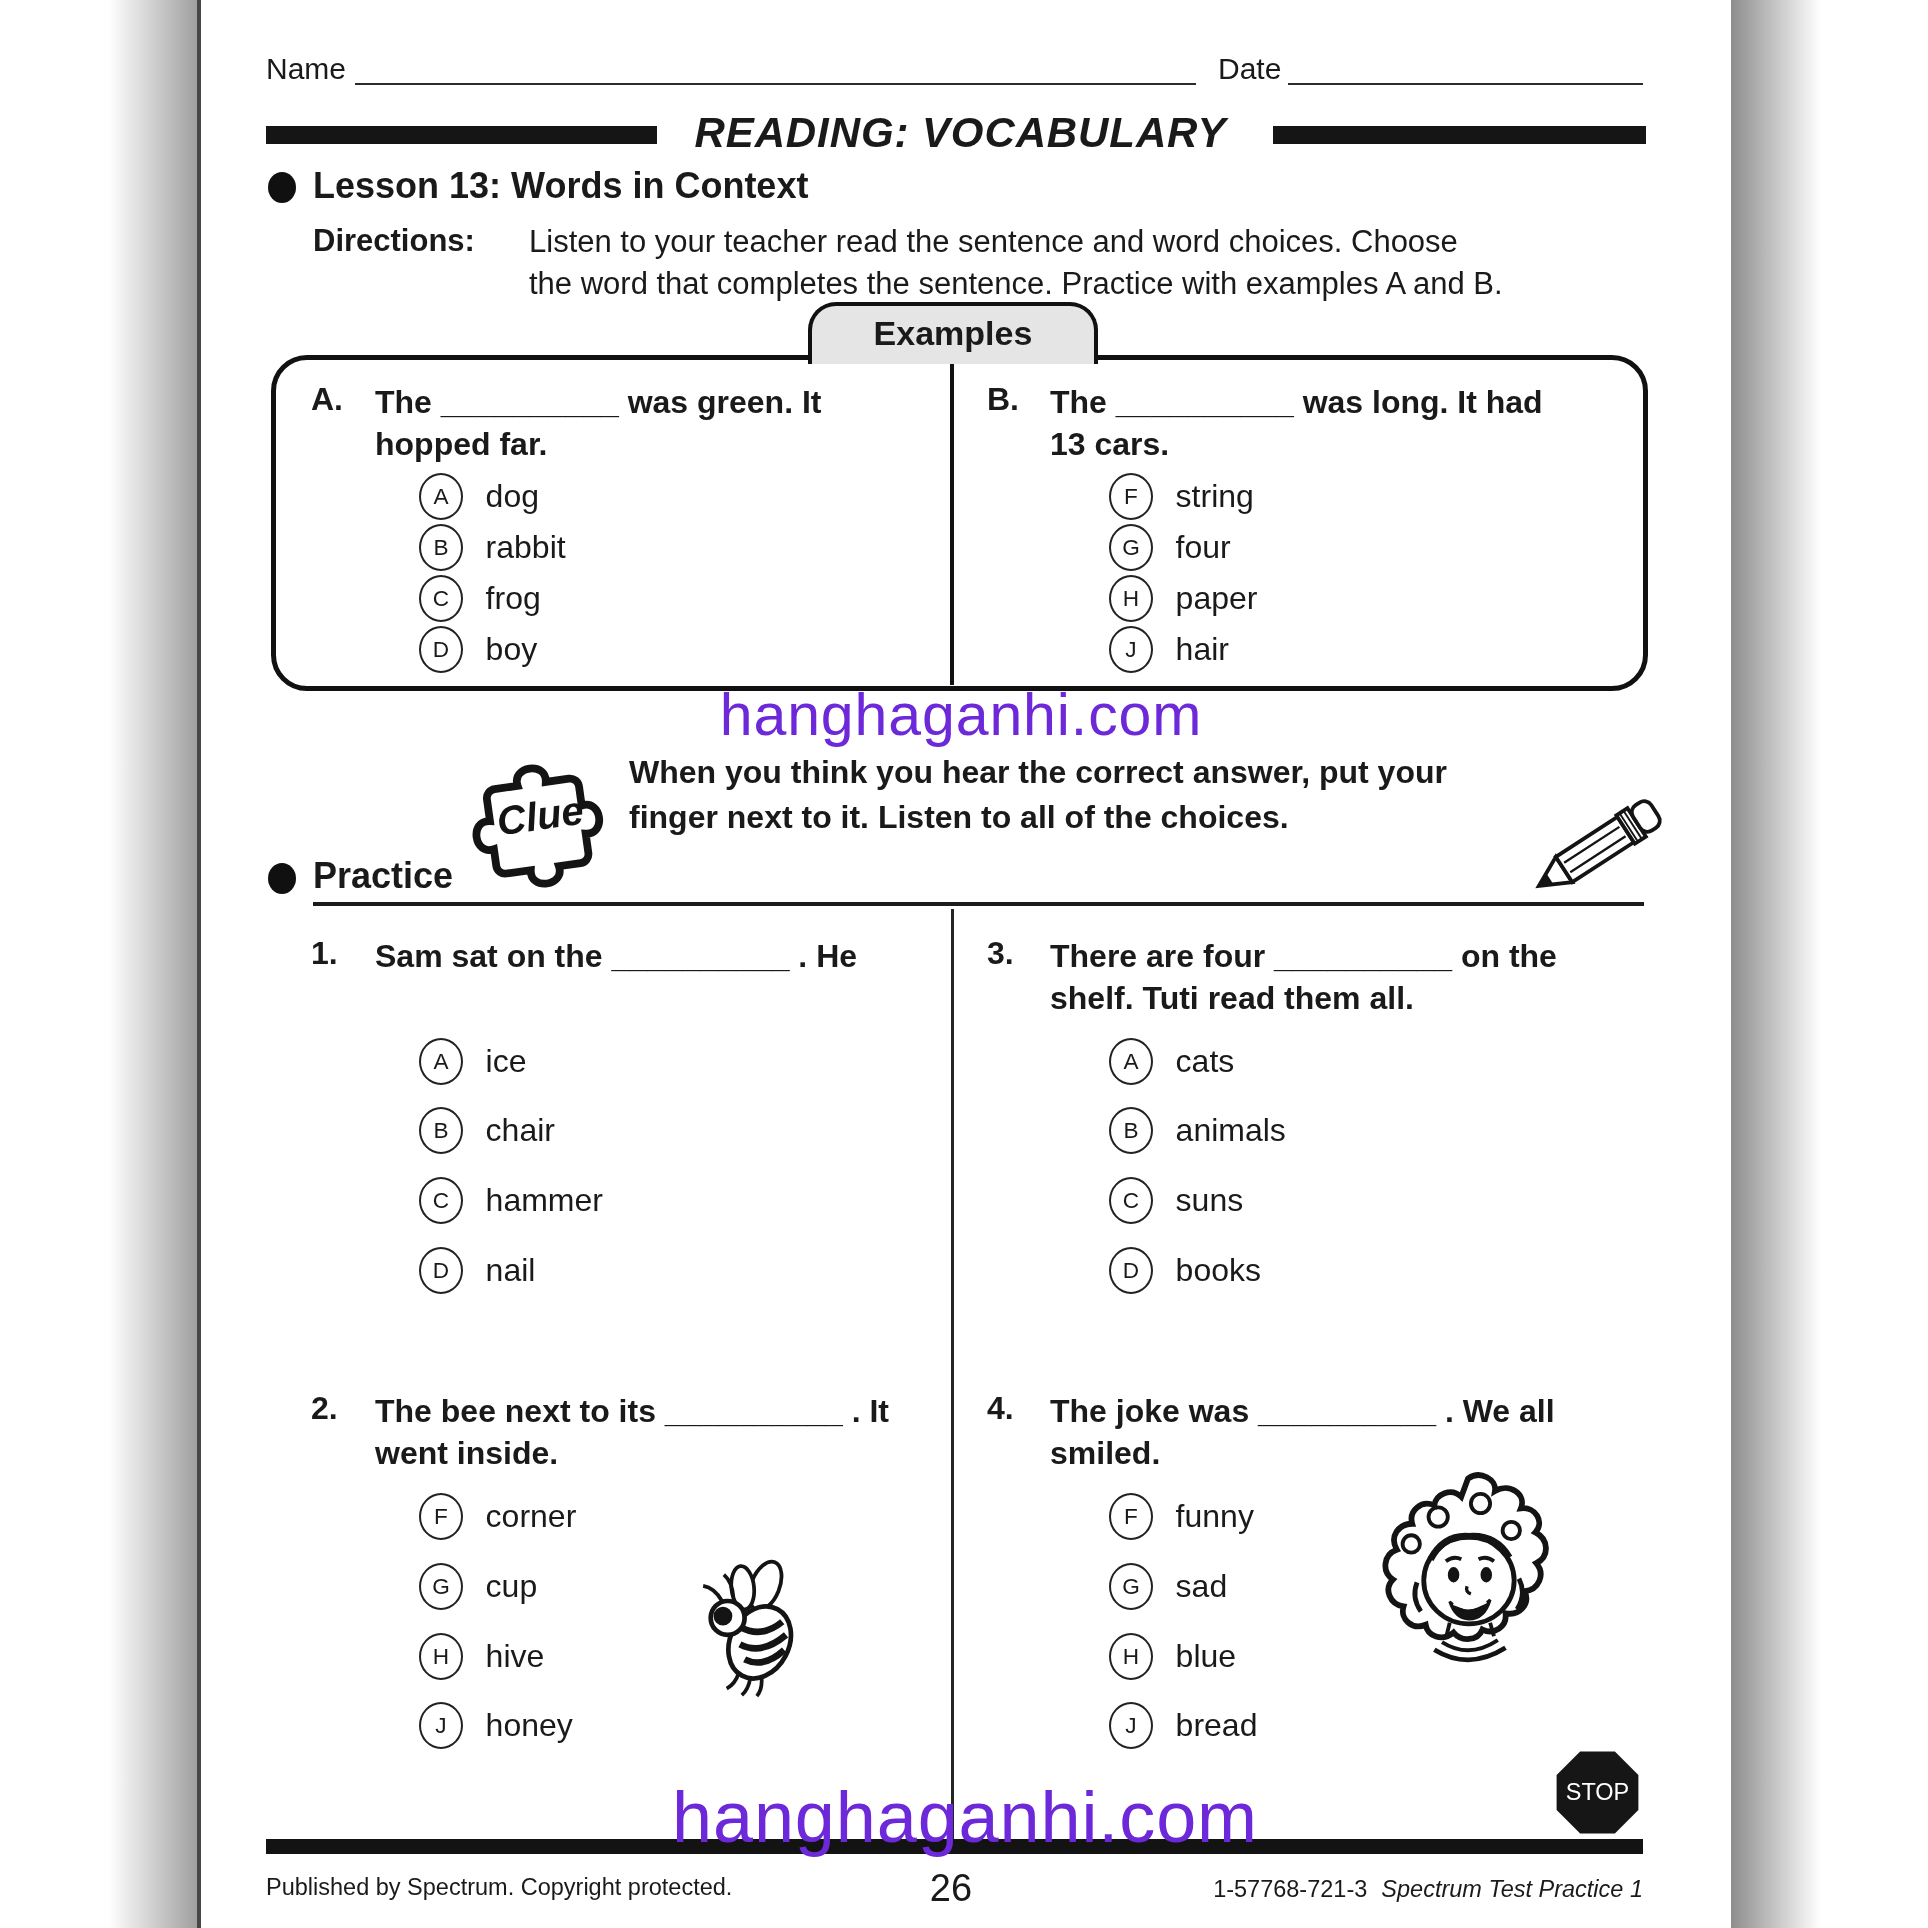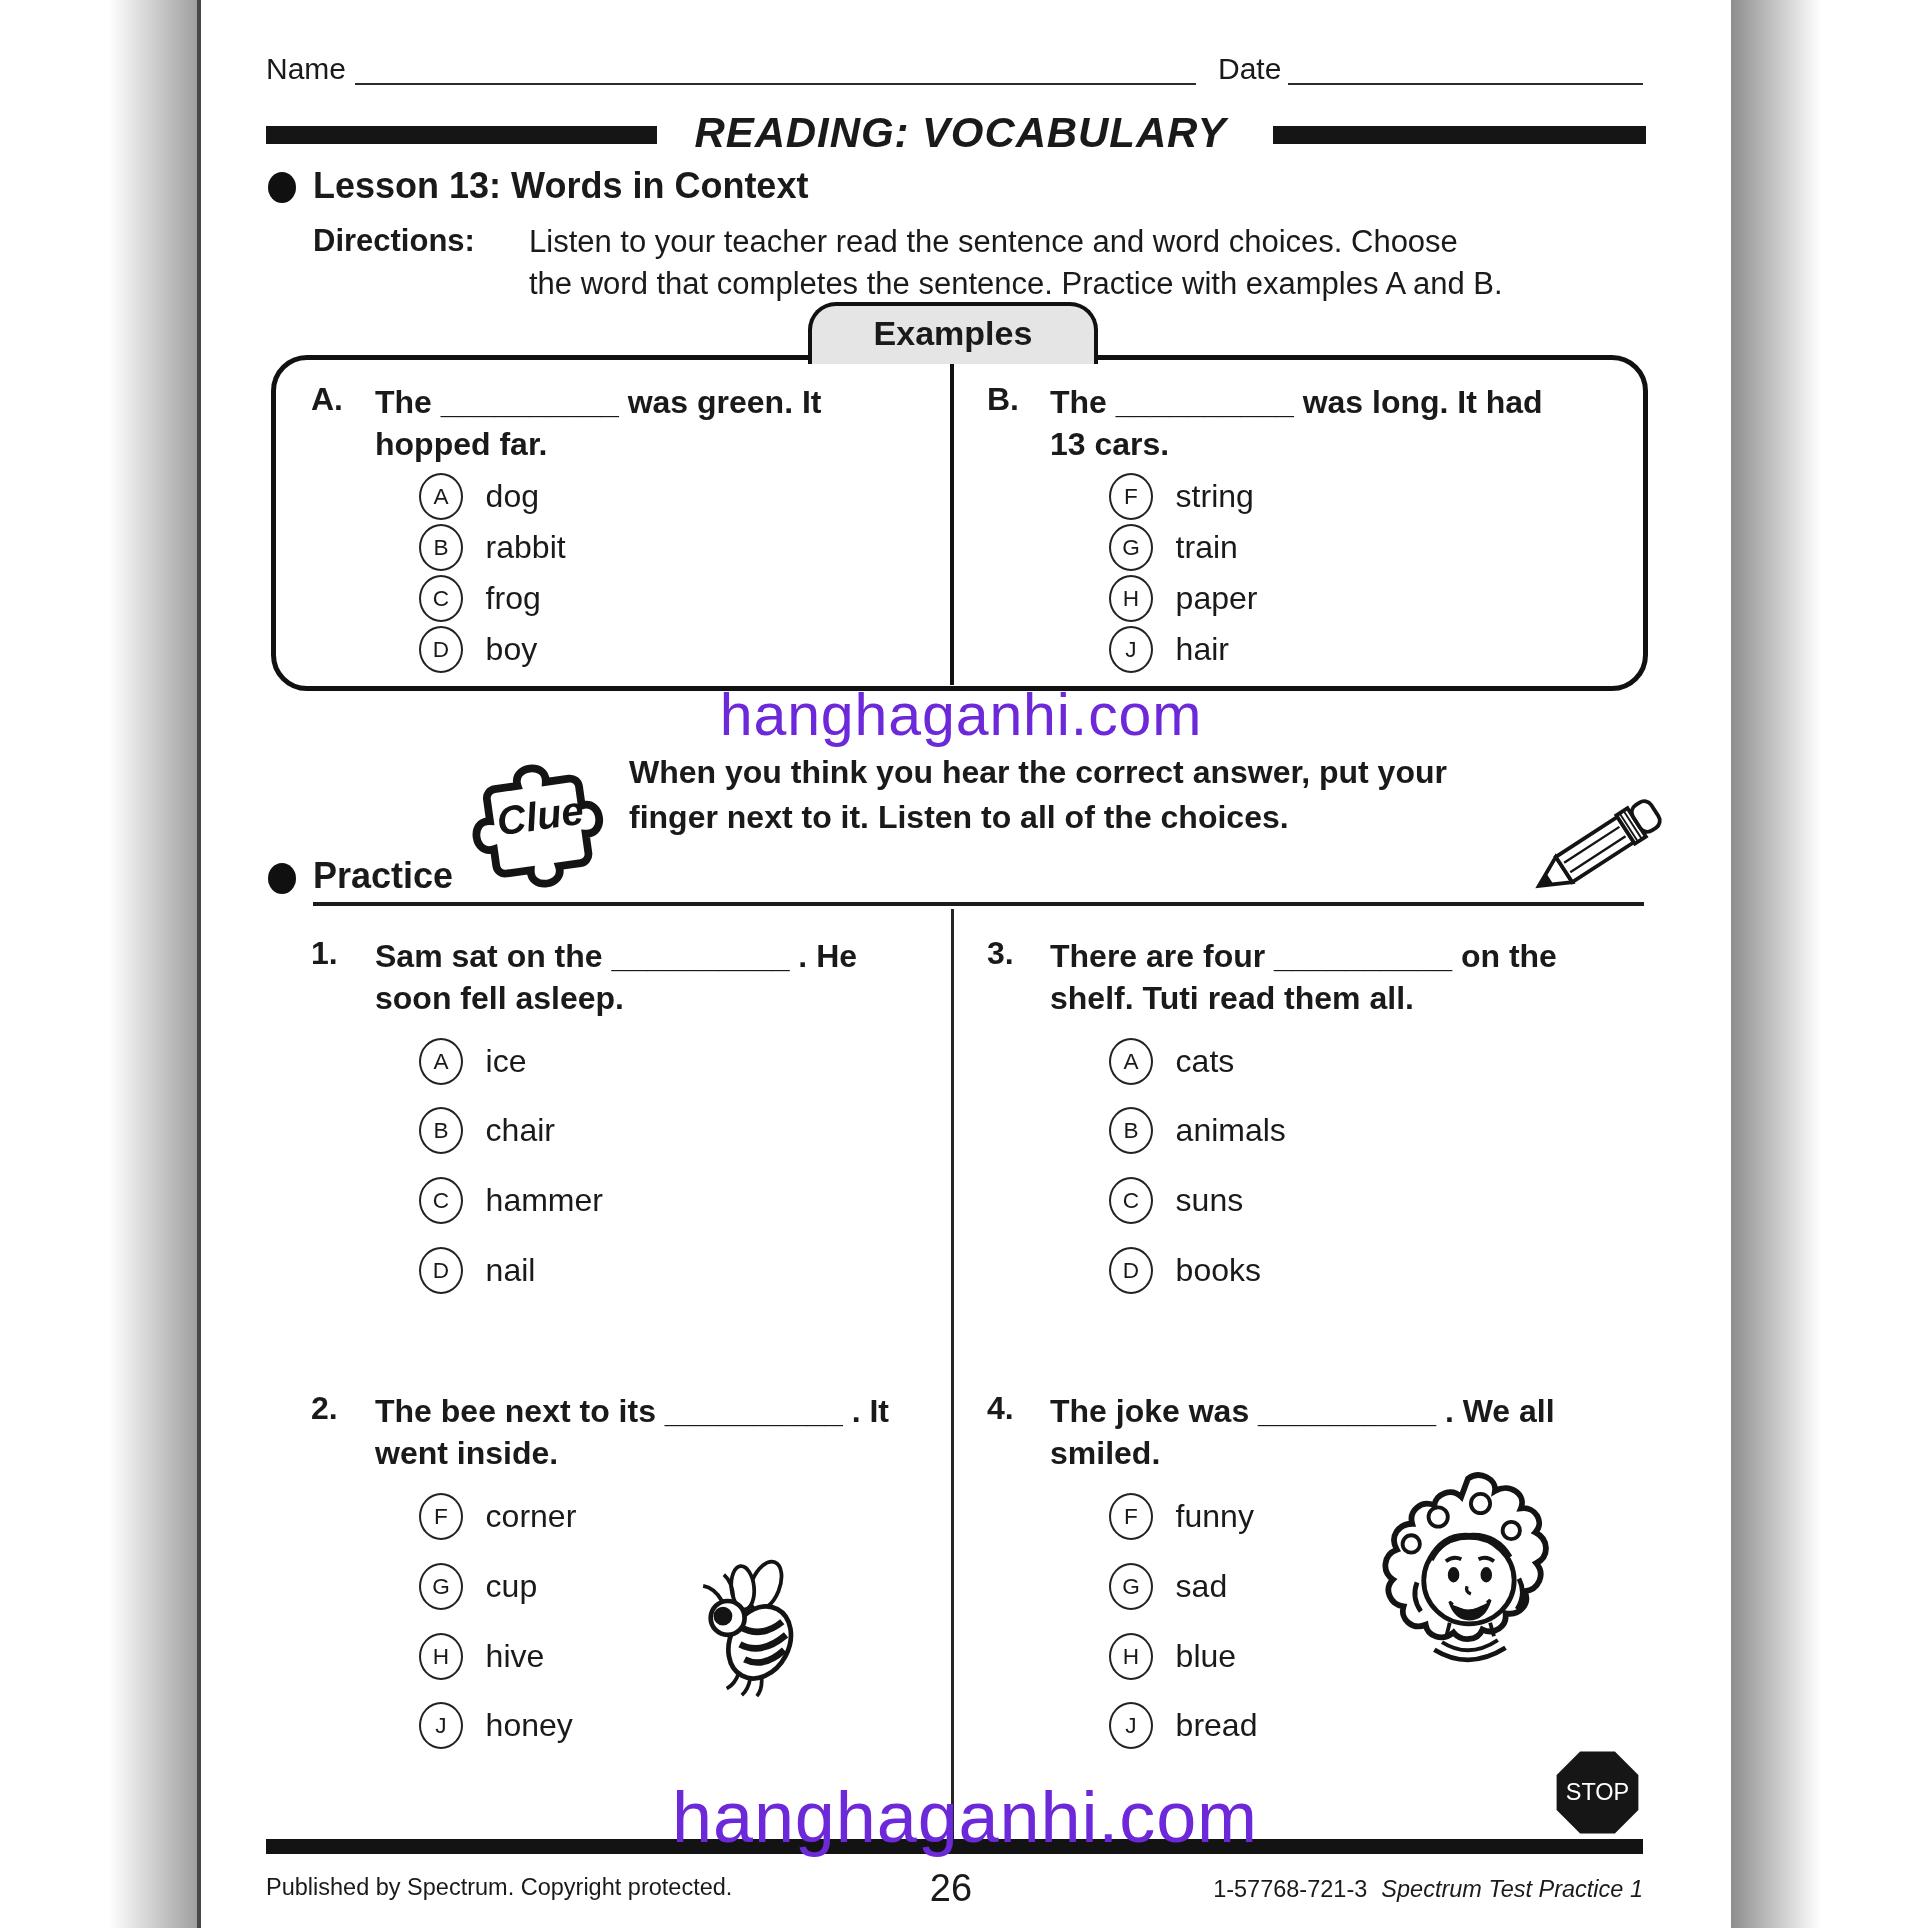--- a/index.html
+++ b/index.html
@@ -106,21 +106,21 @@
   <div class="abs qtext" style="left:1050px;top:381px">
     <div>The __________ was long. It had</div>
     <div>13 cars.</div>
   </div>
   <div class="abs opt" style="left:1109px;top:473px">
     <span class="circ">F</span>
     <span class="olabel">string</span>
   </div>
   <div class="abs opt" style="left:1109px;top:524px">
     <span class="circ">G</span>
-    <span class="olabel">train</span>
+    <span class="olabel">four</span>
   </div>
   <div class="abs opt" style="left:1109px;top:575px">
     <span class="circ">H</span>
     <span class="olabel">paper</span>
   </div>
   <div class="abs opt" style="left:1109px;top:626px">
     <span class="circ">J</span>
     <span class="olabel">hair</span>
   </div>
 
@@ -150,21 +150,20 @@
   </svg>
 
   <div class="abs bullet" style="left:268px;top:863px"></div>
   <div class="abs practice-label" style="left:313px;top:855px">Practice</div>
   <div class="abs practice-rule" style="left:313px;top:902px;width:1331px"></div>
   <div class="abs practice-divider"></div>
 
   <div class="abs qnum" style="left:311px;top:935px">1.</div>
   <div class="abs qtext" style="left:375px;top:935px">
     <div>Sam sat on the __________ . He</div>
-    <div>soon fell asleep.</div>
   </div>
   <div class="abs opt" style="left:419px;top:1038px">
     <span class="circ">A</span>
     <span class="olabel">ice</span>
   </div>
   <div class="abs opt" style="left:419px;top:1107px">
     <span class="circ">B</span>
     <span class="olabel">chair</span>
   </div>
   <div class="abs opt" style="left:419px;top:1177px">

